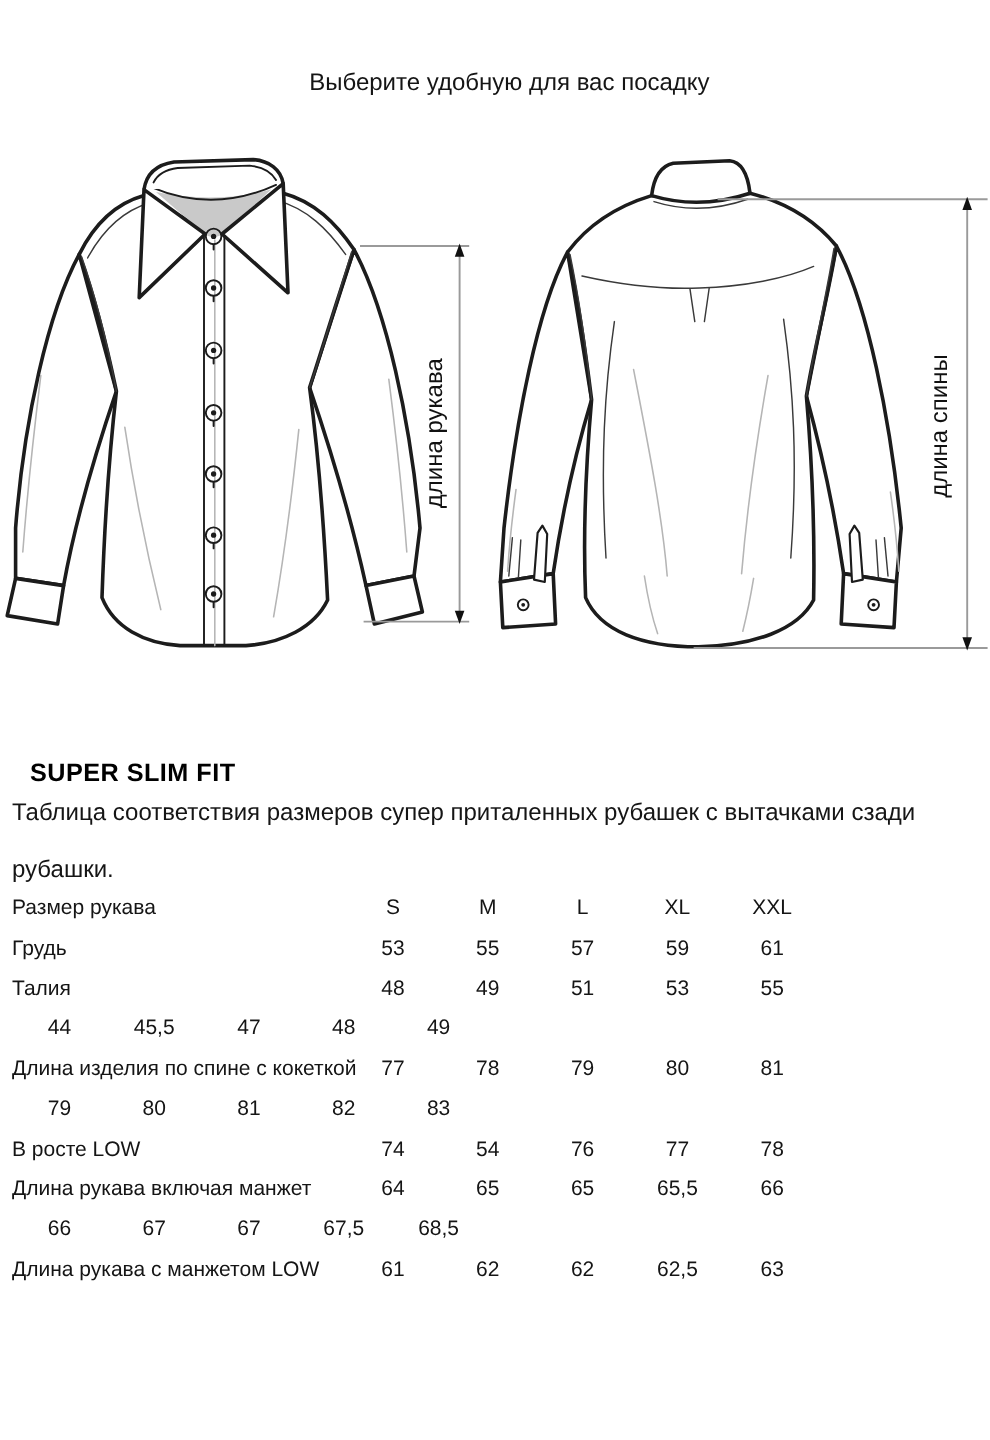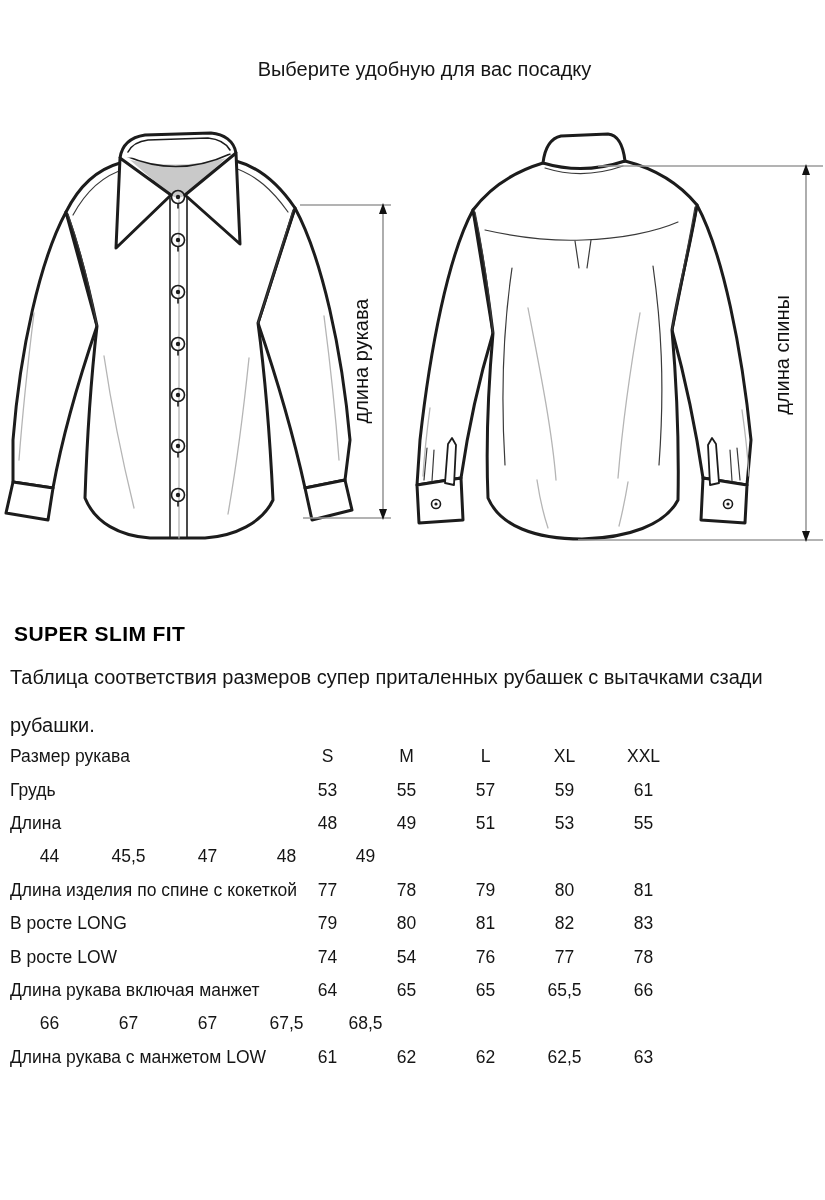--- a/index.html
+++ b/index.html
@@ -13,21 +13,21 @@
   }
   svg.diagram{position:absolute;top:108px;left:0;}
   .outline-f{fill:#ffffff;stroke:#1c1c1c;stroke-width:3;stroke-linejoin:round;}
   .detail{fill:none;stroke:#1c1c1c;stroke-width:1.6;stroke-linecap:round;}
   .thin{fill:none;stroke:#3a3a3a;stroke-width:1.2;stroke-linecap:round;}
   .fold{fill:none;stroke:#b5b5b5;stroke-width:1.3;stroke-linecap:round;}
   .dim{stroke:#9a9a9a;stroke-width:1.6;fill:none;}
   .dim-arrow{fill:#111;stroke:none;}
   .dim-text{font-family:"Liberation Sans",sans-serif;font-size:20px;fill:#111;}
   .fit-heading{
-    position:absolute;top:618px;left:10px;margin:4px;
+    position:absolute;top:618px;left:10px;margin:15px;
     font-size:21px;font-weight:bold;letter-spacing:.4px;color:#000;
   }
   .fit-desc{
     position:absolute;top:653px;left:10px;width:800px;margin:0;
     font-size:20px;line-height:48px;color:#151515;
   }
   .size-table{position:absolute;top:740px;left:10px;width:705px;}
   .trow{display:flex;align-items:center;height:33.4px;font-size:17.5px;color:#151515;}
   .tlabel{width:278px;flex:0 0 278px;text-align:left;white-space:nowrap;}
   .tcell{width:79px;flex:0 0 79px;text-align:center;white-space:nowrap;}
@@ -193,21 +193,21 @@
     </div>
     <div class="trow">
     <div class="tlabel">Грудь</div>
   <div class="tcell">53</div>
       <div class="tcell">55</div>
       <div class="tcell">57</div>
       <div class="tcell">59</div>
       <div class="tcell">61</div>
     </div>
     <div class="trow">
-    <div class="tlabel">Длина</div>
+    <div class="tlabel">Талия</div>
   <div class="tcell">48</div>
       <div class="tcell">49</div>
       <div class="tcell">51</div>
       <div class="tcell">53</div>
       <div class="tcell">55</div>
     </div>
     <div class="trow">
   <div class="tcell">44</div>
       <div class="tcell">45,5</div>
       <div class="tcell">47</div>
@@ -216,21 +216,20 @@
     </div>
     <div class="trow">
     <div class="tlabel">Длина изделия по спине с кокеткой</div>
   <div class="tcell">77</div>
       <div class="tcell">78</div>
       <div class="tcell">79</div>
       <div class="tcell">80</div>
       <div class="tcell">81</div>
     </div>
     <div class="trow">
-    <div class="tlabel">В росте LONG</div>
   <div class="tcell">79</div>
       <div class="tcell">80</div>
       <div class="tcell">81</div>
       <div class="tcell">82</div>
       <div class="tcell">83</div>
     </div>
     <div class="trow">
     <div class="tlabel">В росте LOW</div>
   <div class="tcell">74</div>
       <div class="tcell">54</div>

